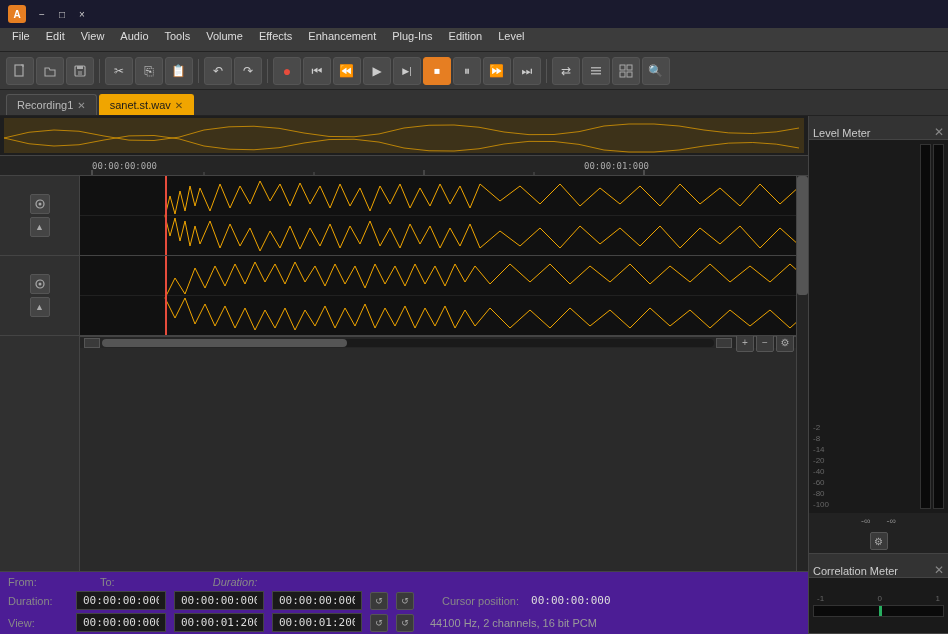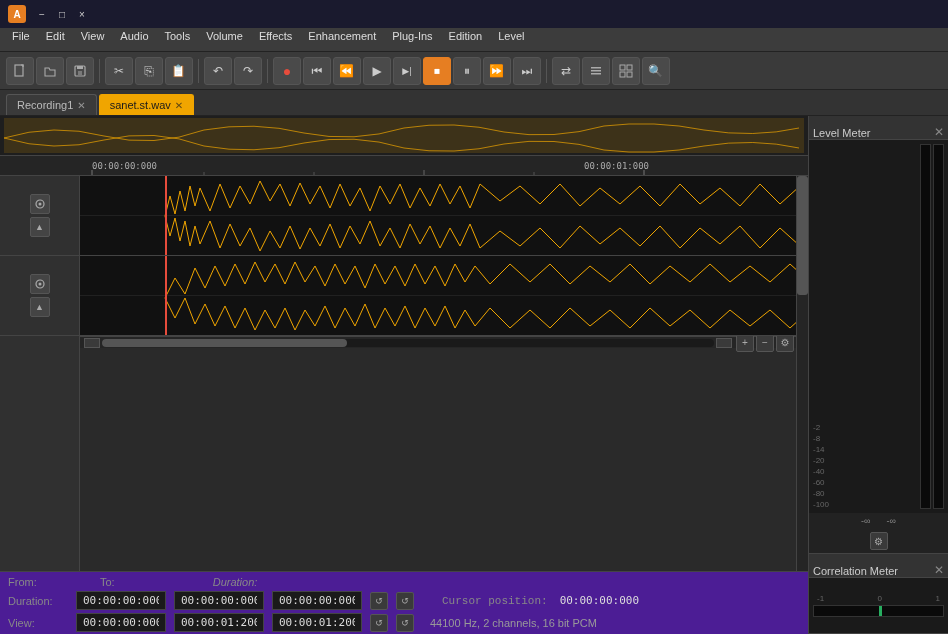--- a/index.html
+++ b/index.html
@@ -241,21 +241,21 @@
       font-family: monospace;
     }
     .reset-btn {
       width: 18px; height: 18px;
       background: #3a3a3a;
       border: 1px solid #555;
       border-radius: 2px;
       display: flex; align-items: center; justify-content: center;
       cursor: pointer; font-size: 9px; color: #aaa;
     }
-    .cursor-info { color: #888; margin-left: 20px; font-family: Liberation Mono, monospace; }
+    .cursor-info { color: #888; margin-left: 20px; }
     .cursor-val { color: #ddd; font-family: monospace; margin-left: 4px; }
     .format-info { color: #999; margin-left: 8px; font-size: 11px; }
 
     
     #right-panel {
       width: 140px;
       background: #2a2a2a;
       border-left: 1px solid #444;
       display: flex;
       flex-direction: column;

